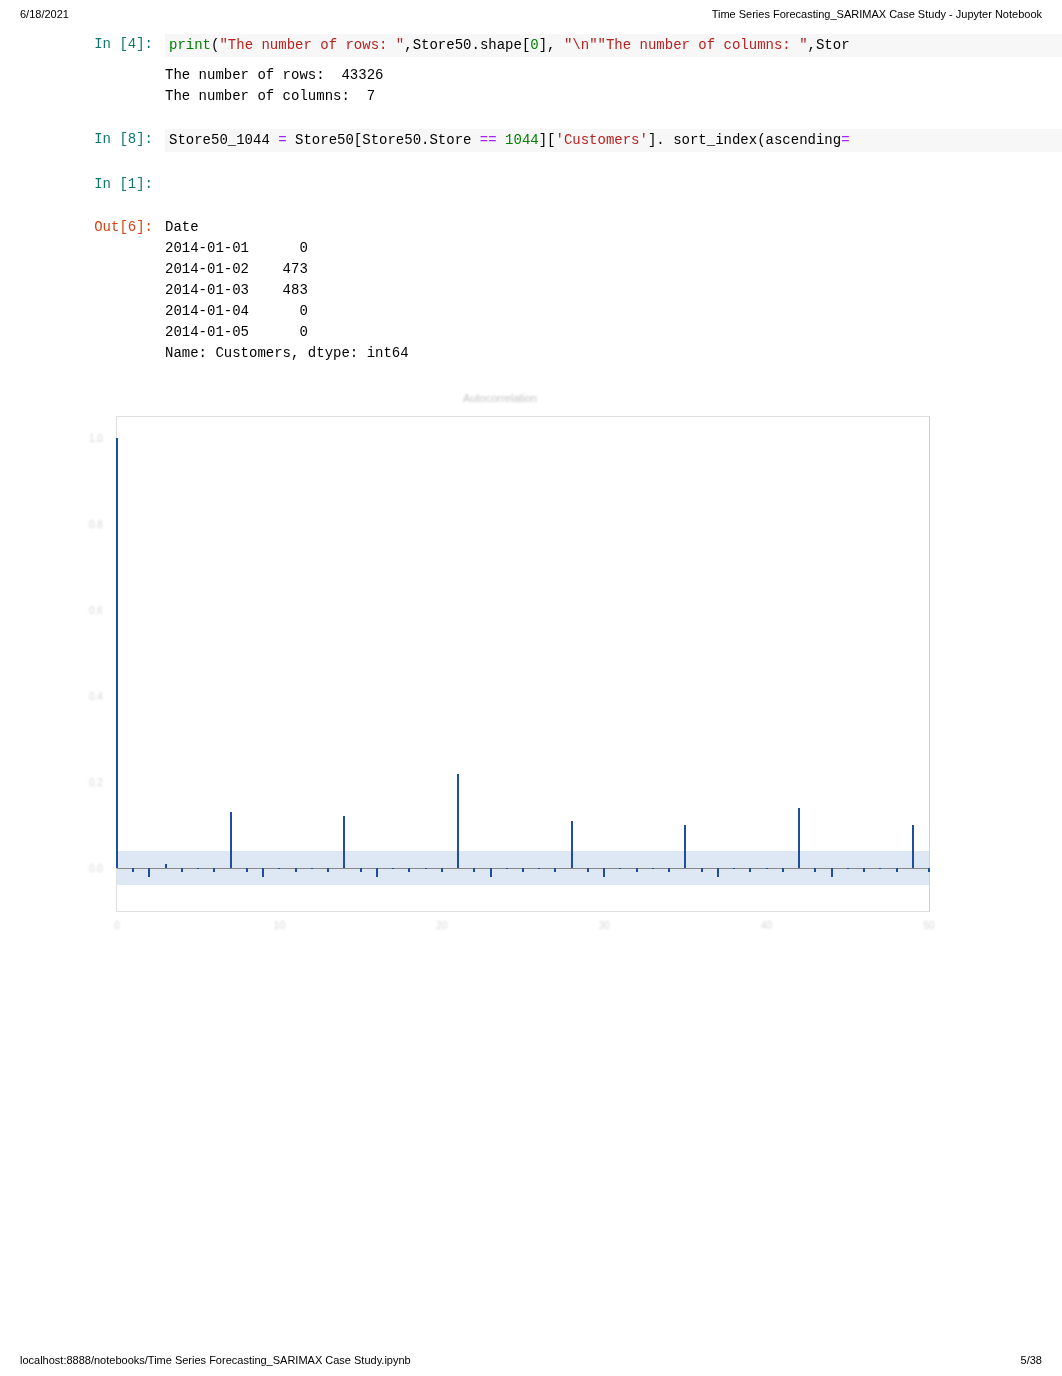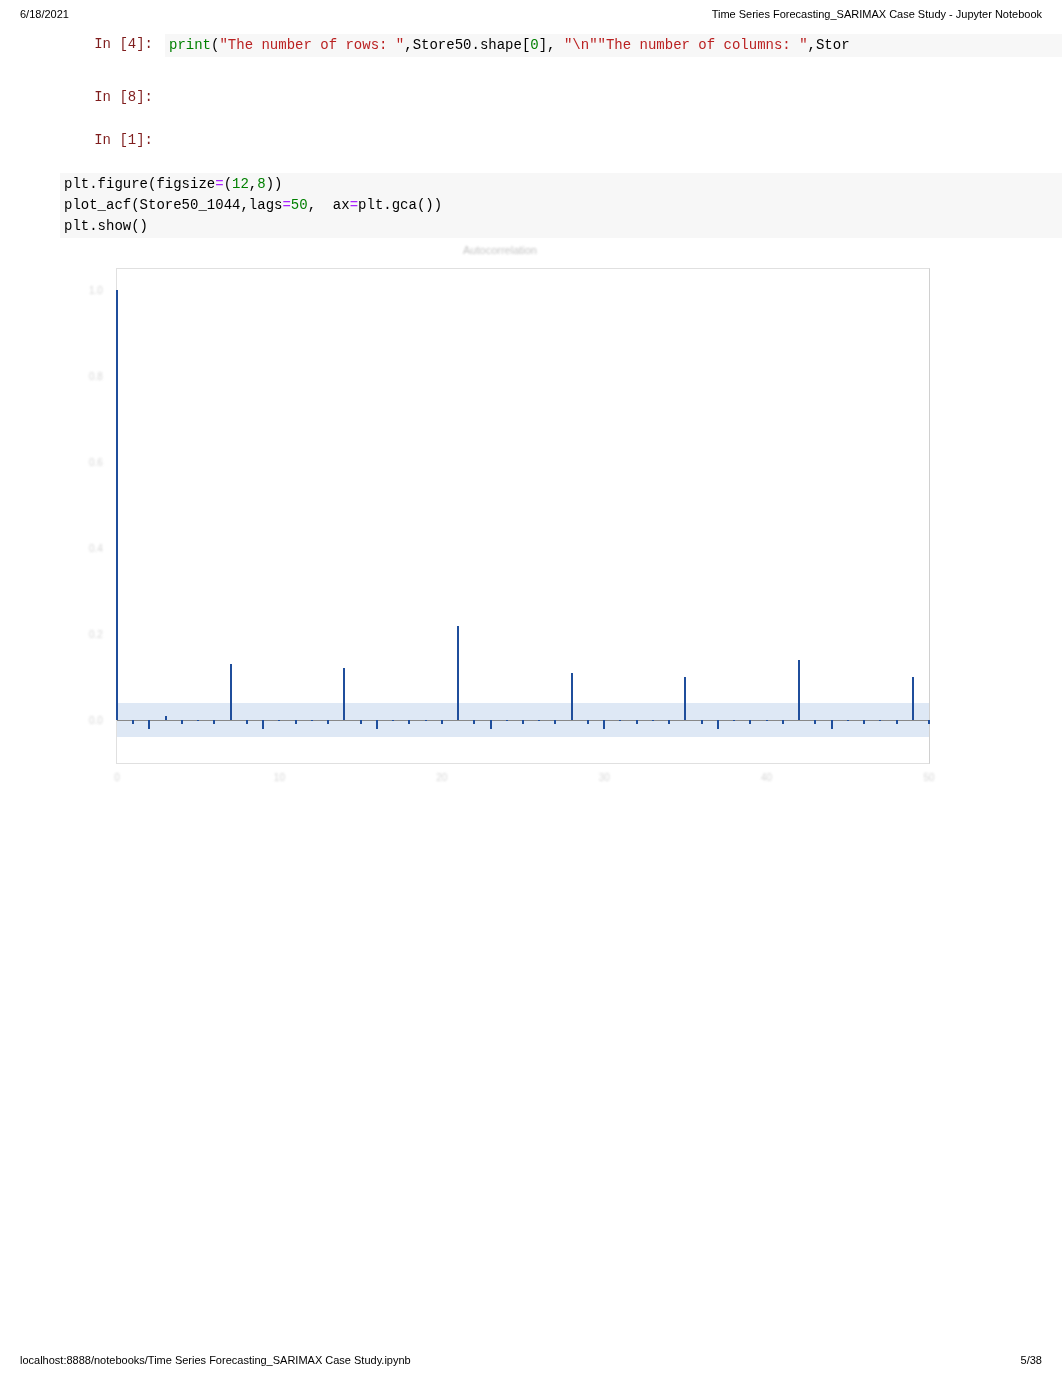--- a/index.html
+++ b/index.html
@@ -26,21 +26,21 @@
   }
   .prompt {
     width: 105px;
     flex-shrink: 0;
     text-align: right;
     padding-right: 12px;
     font-family: Menlo, Monaco, "Courier New", monospace;
     font-size: 14px;
     line-height: 1.5;
   }
-  .prompt.in { color: #7f1d1d; }
+  .prompt.in { color: #0f766e; }
   .prompt.out { color: #D84315; }
   .code, .output {
     font-family: Menlo, Monaco, "Courier New", monospace;
     font-size: 14px;
     line-height: 1.5;
     white-space: pre;
     color: #000;
     flex: 1;
     overflow: hidden;
   }
@@ -129,37 +129,47 @@
   <span>Time Series Forecasting_SARIMAX Case Study - Jupyter Notebook</span>
 </div>
 
 <div class="content">
 
   <div class="cell">
     <div class="prompt in">In [4]:</div>
     <div style="flex:1">
       <div class="code code-bg"><span class="tk-k">print</span>(<span class="tk-s">"The number of rows: "</span>,Store50.shape[<span class="tk-n">0</span>], <span class="tk-s">"\n""The number of columns: "</span>,Stor</div>
       <div style="height:8px"></div>
+      <div class="output">The number of rows:  43326
+The number of columns:  7</div>
     </div>
   </div>
 
   <div class="cell">
     <div class="prompt in">In [8]:</div>
+    <div class="code code-bg">Store50_1044 <span class="tk-op">=</span> Store50[Store50.Store <span class="tk-op">==</span> <span class="tk-n">1044</span>][<span class="tk-s">'Customers'</span>]. sort_index(ascending<span class="tk-op">=</span></div>
   </div>
 
   <div class="cell">
     <div class="prompt in">In [1]:</div>
   </div>
 
+  <div class="cell">
+    <div class="prompt out">Out[6]:</div>
+    <div class="output">Date
+2014-01-01      0
+2014-01-02    473
+2014-01-03    483
+2014-01-04      0
+2014-01-05      0
+Name: Customers, dtype: int64</div>
+  </div>
 
   <div class="cell" style="margin-bottom:6px">
     <div style="flex:1">
-      <div class="code code-bg">plt.figure(figsize<span class="tk-op">=</span>(<span class="tk-n">12</span>,<span class="tk-n">8</span>))
-plot_acf(Store50_1044,lags<span class="tk-op">=</span><span class="tk-n">50</span>,  ax<span class="tk-op">=</span>plt.gca())
-plt.show()</div>
       <div class="chart-area">
         <div class="chart-title">Autocorrelation</div>
         <div class="plot-box">
           <div class="yticks" id="yticks">
               <div style="top: 451.043px;">0.0</div>
               <div style="top: 365.13px;">0.2</div>
               <div style="top: 279.217px;">0.4</div>
               <div style="top: 193.304px;">0.6</div>
               <div style="top: 107.391px;">0.8</div>
               <div style="top: 21.4783px;">1.0</div>

